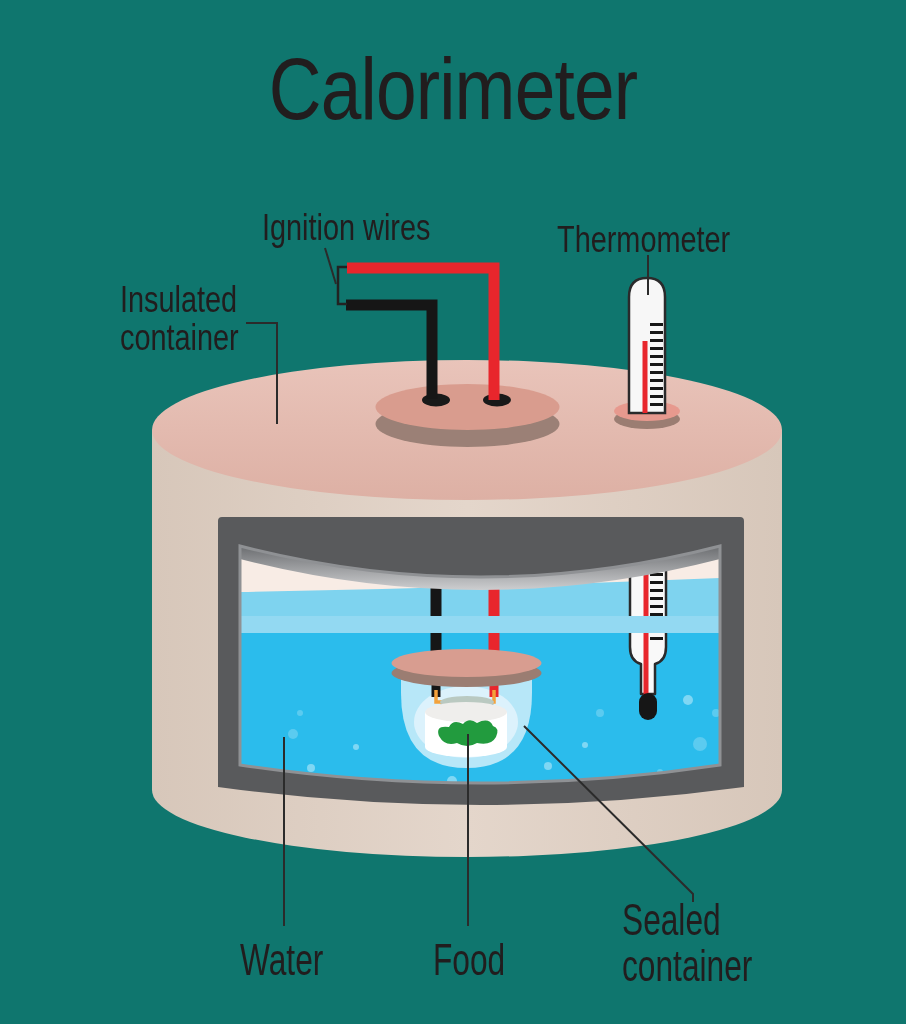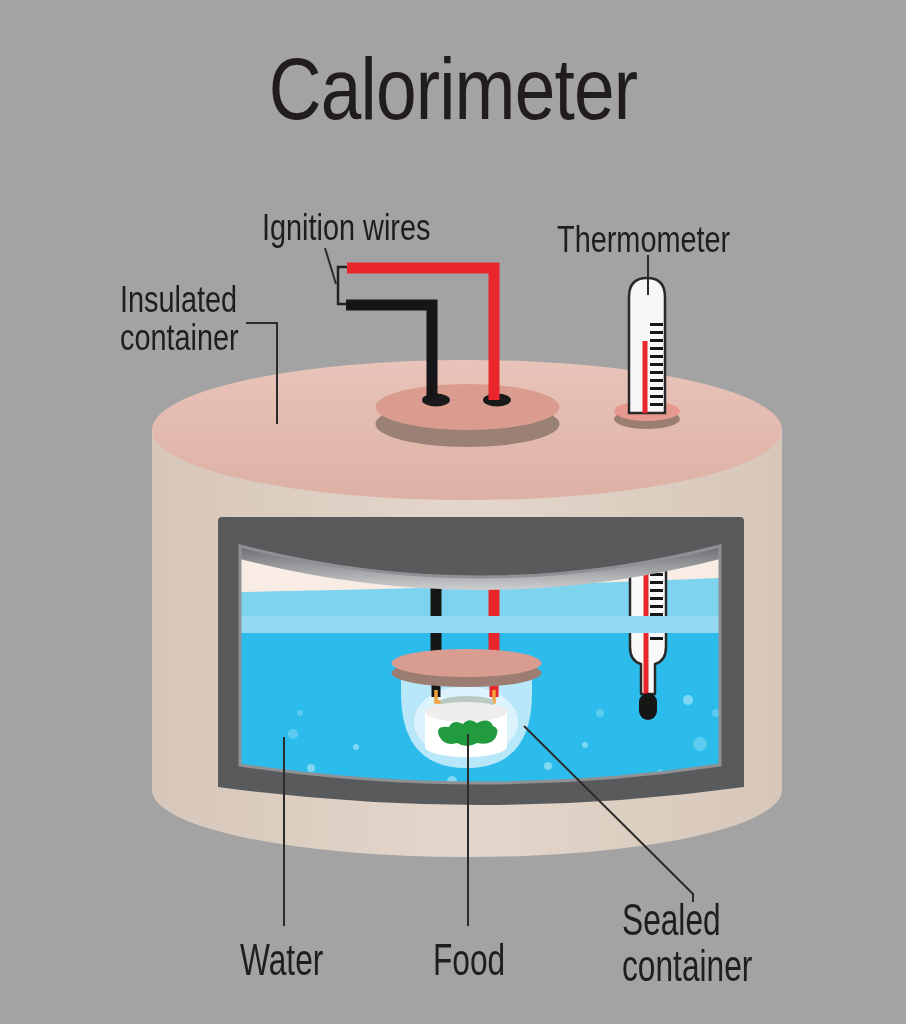--- a/index.html
+++ b/index.html
@@ -1,19 +1,19 @@
 <!DOCTYPE html>
 <html><head>
 <meta charset="utf-8">
 <style>
   html,body{margin:0;padding:0;background:#ffffff;}
   .stage{
     position:relative;
     width:906px;height:1024px;
-    background:#a3a3a3;
+    background:#0f766e;
     font-family:"Liberation Sans", sans-serif;
     overflow:hidden;
   }
   .stage svg{position:absolute;left:0;top:0;}
   .lbl{
     position:absolute;
     color:#211d1e;
     white-space:nowrap;
     transform-origin:left top;
     line-height:1.0;

